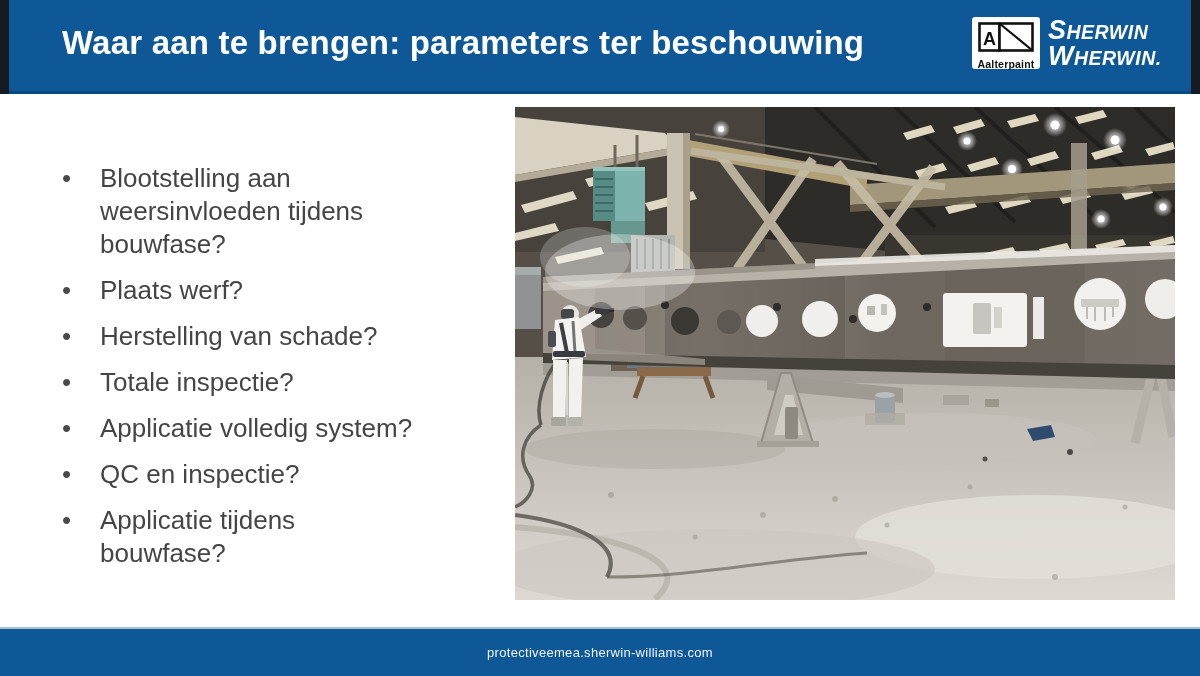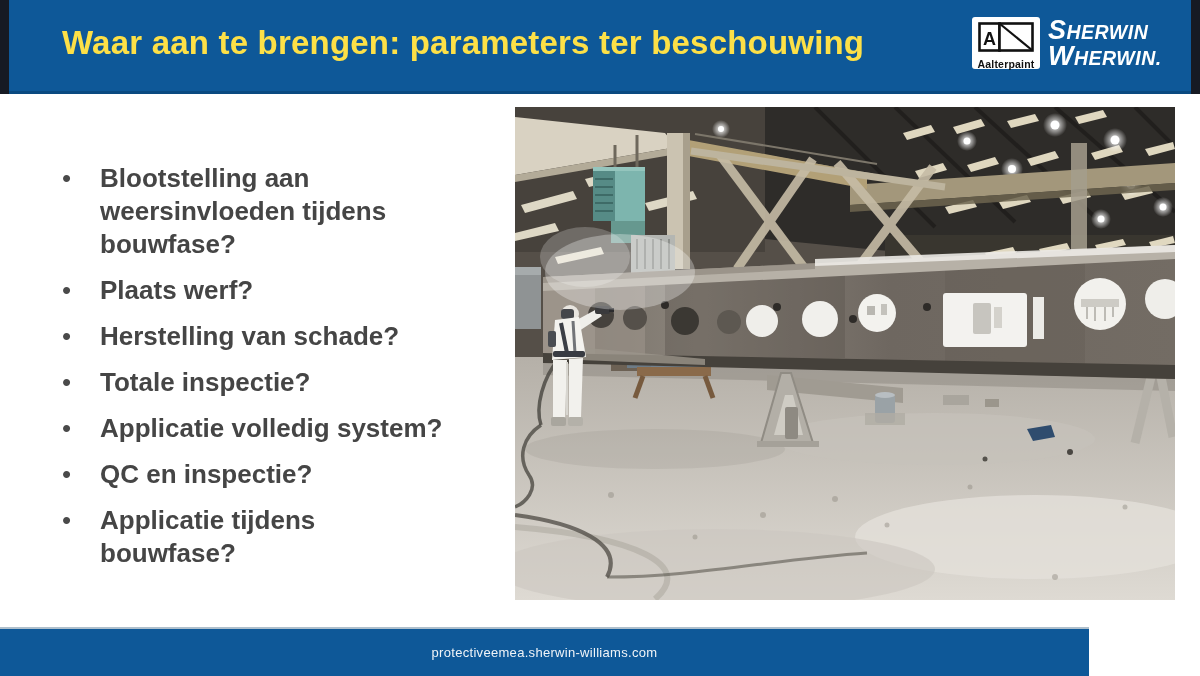--- a/index.html
+++ b/index.html
@@ -8,21 +8,21 @@
     background:#ffffff;font-family:"Liberation Sans",sans-serif;
   }
   
   .header{
     position:absolute;left:0;top:0;width:1200px;height:94px;
     background:#0e5898;border-bottom:3px solid #0a4a80;box-sizing:border-box;
   }
   .edge-strip{position:absolute;top:0;width:9px;height:94px;background:#161a23;z-index:5;}
   .edge-left{left:0;} .edge-right{right:0;}
   .slide-title{
-    position:absolute;left:62px;top:24px;color:#fde047;
+    position:absolute;left:62px;top:24px;color:#ffffff;
     font-size:33px;font-weight:bold;letter-spacing:.2px;white-space:nowrap;
   }
   
   .ap-box{
     position:absolute;left:972px;top:17px;width:68px;height:52px;
     background:#ffffff;border-radius:3px;text-align:center;padding-top:5px;box-sizing:border-box;
   }
   .ap-label{font-size:10.5px;font-weight:bold;color:#111;letter-spacing:.2px;margin-top:1px;}
   
   .sw-mark{
@@ -34,26 +34,26 @@
   
   .bullets{
     position:absolute;left:62px;top:162px;width:430px;
     list-style:none;margin:0;padding:0;
   }
   .bullets li{
     display:flex;margin-bottom:13px;color:#454545;
     font-size:26px;line-height:33px;
   }
   .bullets .marker{width:38px;flex:0 0 38px;color:#4a4a4a;}
-  .bullets .btext{white-space:pre-line;font-weight:bold;}
+  .bullets .btext{white-space:pre-line;}
   
   .photo{position:absolute;left:515px;top:107px;width:660px;height:493px;overflow:hidden;}
   
   .footer{
-    position:absolute;left:0;bottom:0;width:1089px;height:49px;
+    position:absolute;left:0;bottom:0;width:1200px;height:49px;
     background:#0e5898;border-top:2px solid #aebfcc;box-sizing:border-box;
     display:flex;align-items:center;justify-content:center;
   }
   .footer-url{color:#f0f4f8;font-size:13px;letter-spacing:.3px;}
 </style>
 </head>
 <body>
 
 <div class="header">
   <div class="edge-strip edge-left"></div>

